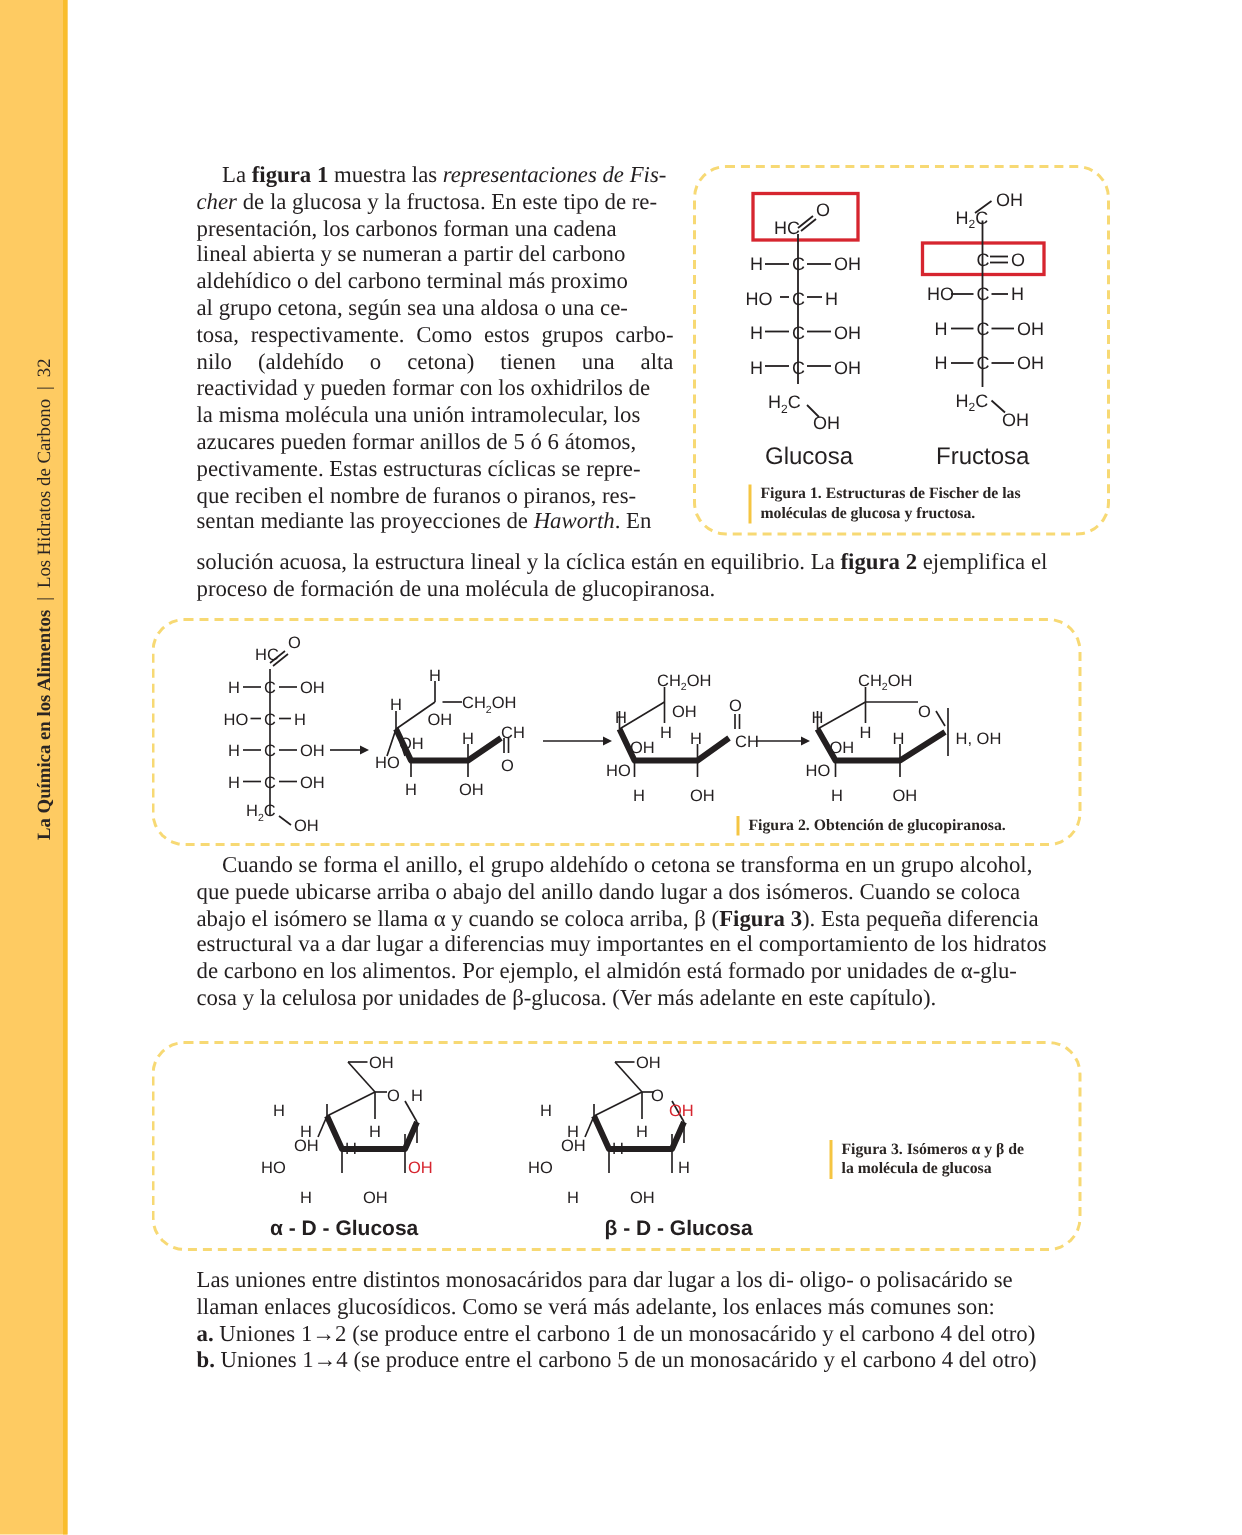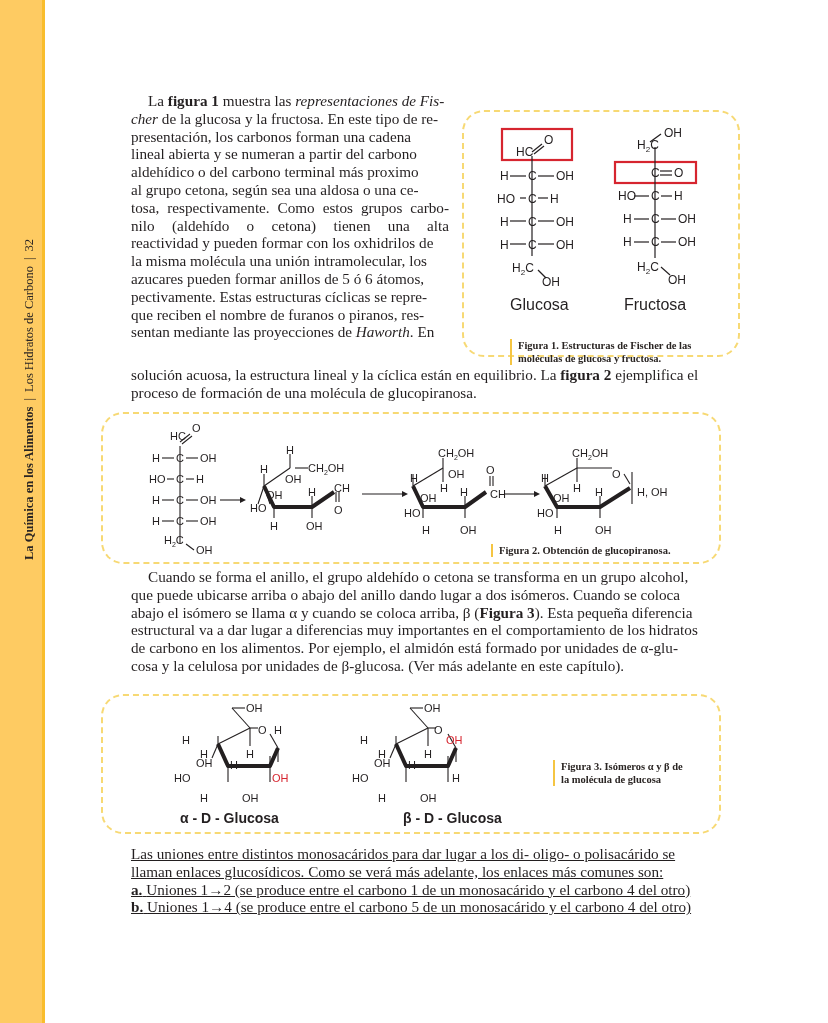--- a/index.html
+++ b/index.html
@@ -20,21 +20,21 @@
   .fig-name{position:absolute;font-family:"Liberation Sans",sans-serif;font-size:16px;}
 </style>
 </head>
 <body>
 
 <div class="sidebar"></div>
 <div class="side-text">
   <b>La Química en los Alimentos</b><span class="side-sep">|</span><span>Los Hidratos de Carbono</span><span class="side-sep">|</span><span>32</span>
 </div>
 
-<div class="para" style="left:131px;top:92px;width:318px;">
+<div class="para" style="left:131px;top:108px;width:318px;">
   <div class="indent"><span>La</span> <b>figura 1</b> <span>muestra las</span> <i>representaciones de Fis-</i></div>
   <div><i>cher</i> <span>de la glucosa y la fructosa. En este tipo de re-</span></div>
   <div>presentación, los carbonos forman una cadena</div>
   <div>lineal abierta y se numeran a partir del carbono</div>
   <div>aldehídico o del carbono terminal más proximo</div>
   <div>al grupo cetona, según sea una aldosa o una ce-</div>
   <div style="text-align-last:justify">tosa, respectivamente. Como estos grupos carbo-</div>
   <div style="text-align-last:justify;word-spacing:10px">nilo (aldehído o cetona) tienen una alta</div>
   <div>reactividad y pueden formar con los oxhidrilos de</div>
   <div>la misma molécula una unión intramolecular, los</div>
@@ -108,21 +108,21 @@
       <text x="198" y="101">OH</text>
     <text x="143" y="124">H</text>
       <text x="171" y="124">C</text>
       <text x="198" y="124">OH</text>
     <text x="157" y="149">H<tspan font-size="8" dy="3">2</tspan><tspan dy="-3">C</tspan></text>
       <text x="188" y="162">OH</text>
   </g>
 </svg>
 <div class="fig-name" style="left:510px;top:296px;">Glucosa</div>
 <div class="fig-name" style="left:624px;top:296px;">Fructosa</div>
-<div class="caption" style="left:510px;top:323px;margin-top:16px;">
+<div class="caption" style="left:499px;top:323px;">
   <div>Figura 1. Estructuras de Fischer de las</div>
   <div>moléculas de glucosa y fructosa.</div>
 </div>
 
 <div class="box" style="left:101px;top:412px;width:616px;height:148px;"></div>
 <svg class="chem" style="left:140px;top:416px;" width="560" height="140" viewBox="0 0 560 140">
   <g stroke="#231f20" stroke-width="1.1" fill="none">
 
     <line x1="40" y1="26" x2="50" y2="18"></line>
       <line x1="42" y1="28" x2="52" y2="20"></line>
@@ -311,18 +311,18 @@
   </g>
   <text x="98" y="46" font-size="11" fill="#d6252f">OH</text>
 </svg>
 <div class="label" style="left:180px;top:810px;">α - D - Glucosa</div>
 <div class="label" style="left:362px;top:810px;margin-left:41px;">β - D - Glucosa</div>
 <div class="caption" style="left:553px;top:760px;">
   <div>Figura 3. Isómeros α y β de</div>
   <div>la molécula de glucosa</div>
 </div>
 
-<div class="para" style="left:131px;top:845px;width:600px;text-align:left;text-decoration:underline;">
+<div class="para" style="left:131px;top:845px;width:600px;text-align:left;">
   <div>Las uniones entre distintos monosacáridos para dar lugar a los di- oligo- o polisacárido se</div>
   <div>llaman enlaces glucosídicos. Como se verá más adelante, los enlaces más comunes son:</div>
   <div><b>a.</b> <span>Uniones 1→2 (se produce entre el carbono 1 de un monosacárido y el carbono 4 del otro)</span></div>
   <div><b>b.</b> <span>Uniones 1→4 (se produce entre el carbono 5 de un monosacárido y el carbono 4 del otro)</span></div>
 </div>
 
 </body></html>

